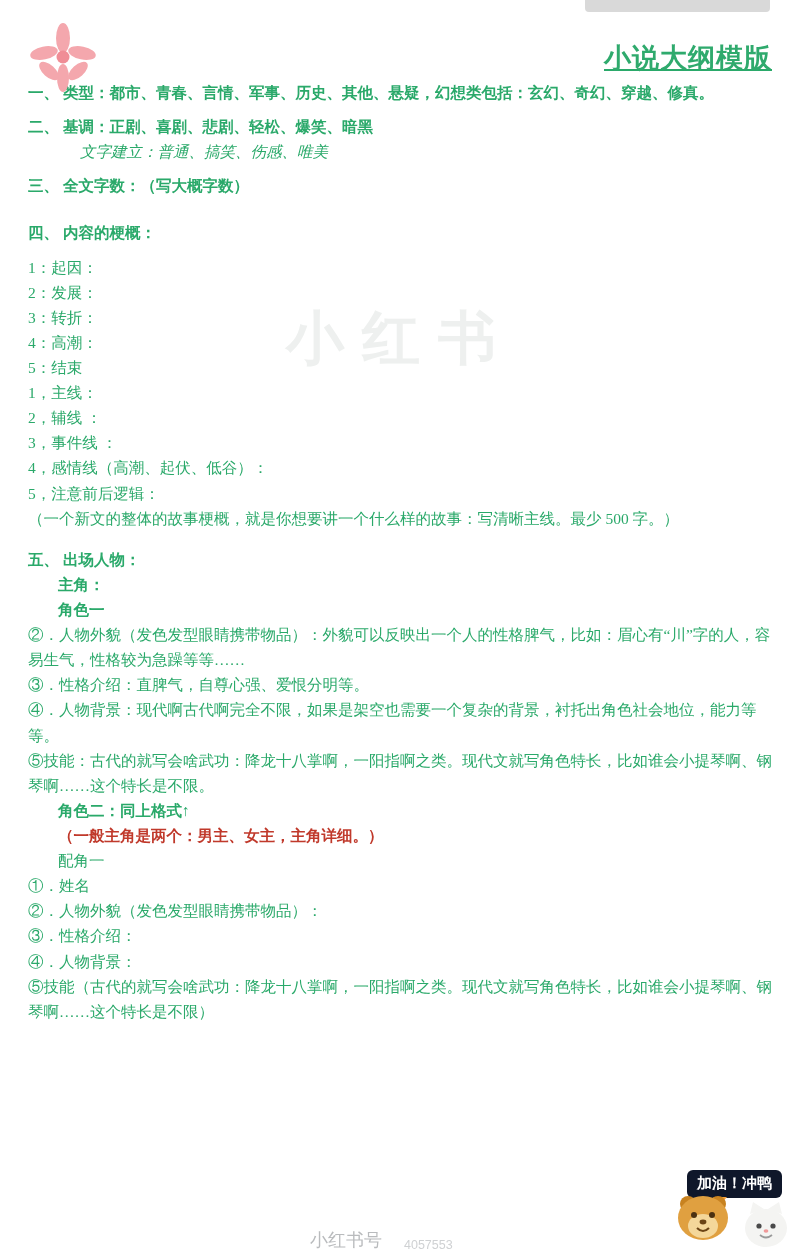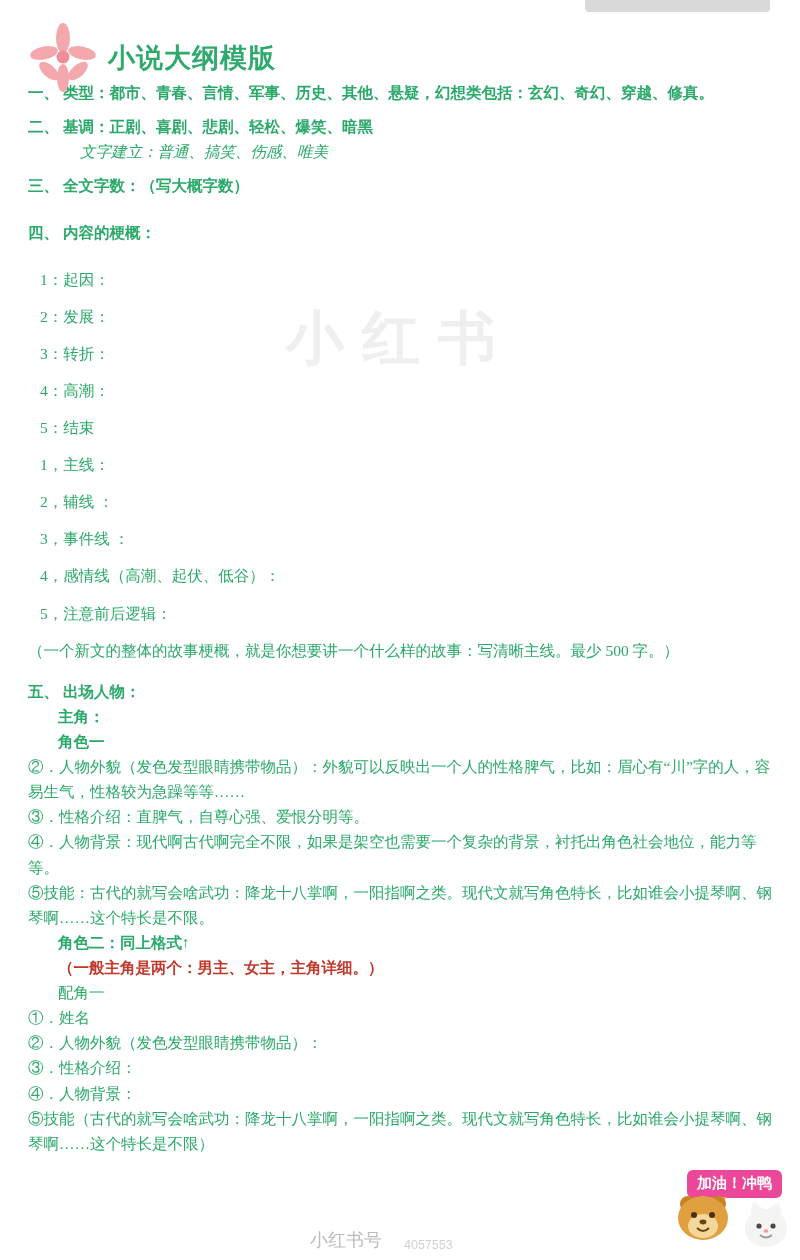--- a/index.html
+++ b/index.html
@@ -43,24 +43,25 @@
 
   .page {
     position: relative;
     padding: 0 28px;
   }
 
   
   .title-row {
     display: flex;
     align-items: center;
-    justify-content: flex-start;
+    justify-content: space-between;
     gap: 10px;
     padding-top: 36px;
     height: 80px;
+    text-decoration: underline;
   }
   .flower {
     position: relative;
     width: 70px;
     height: 70px;
     flex: 0 0 70px;
   }
   .flower svg { display: block; }
   .doc-title {
     font-size: 27px;
@@ -83,26 +84,26 @@
   .b { font-weight: bold; }
   .gap-s { height: 9px; }
   .gap-m { height: 16px; }
   .gap-l { height: 22px; }
   .ind1 { padding-left: 30px; }
   .ind2 { padding-left: 52px; font-style: italic; }
   .ind3 { padding-left: 30px; }
   .red { color: #c0392b; font-weight: bold; }
 
   
-  .item { margin: 12px; }
+  .item { margin: 0; }
   .bubble {
     position: absolute;
     right: 18px;
     bottom: 62px;
-    background: #ec4899;
+    background: #0f172a;
     color: #fff;
     font-weight: bold;
     font-size: 15px;
     padding: 4px 10px 5px;
     border-radius: 6px;
     font-family: "Liberation Sans", sans-serif;
     white-space: nowrap;
   }
   .bubble:after {
     content: "";

